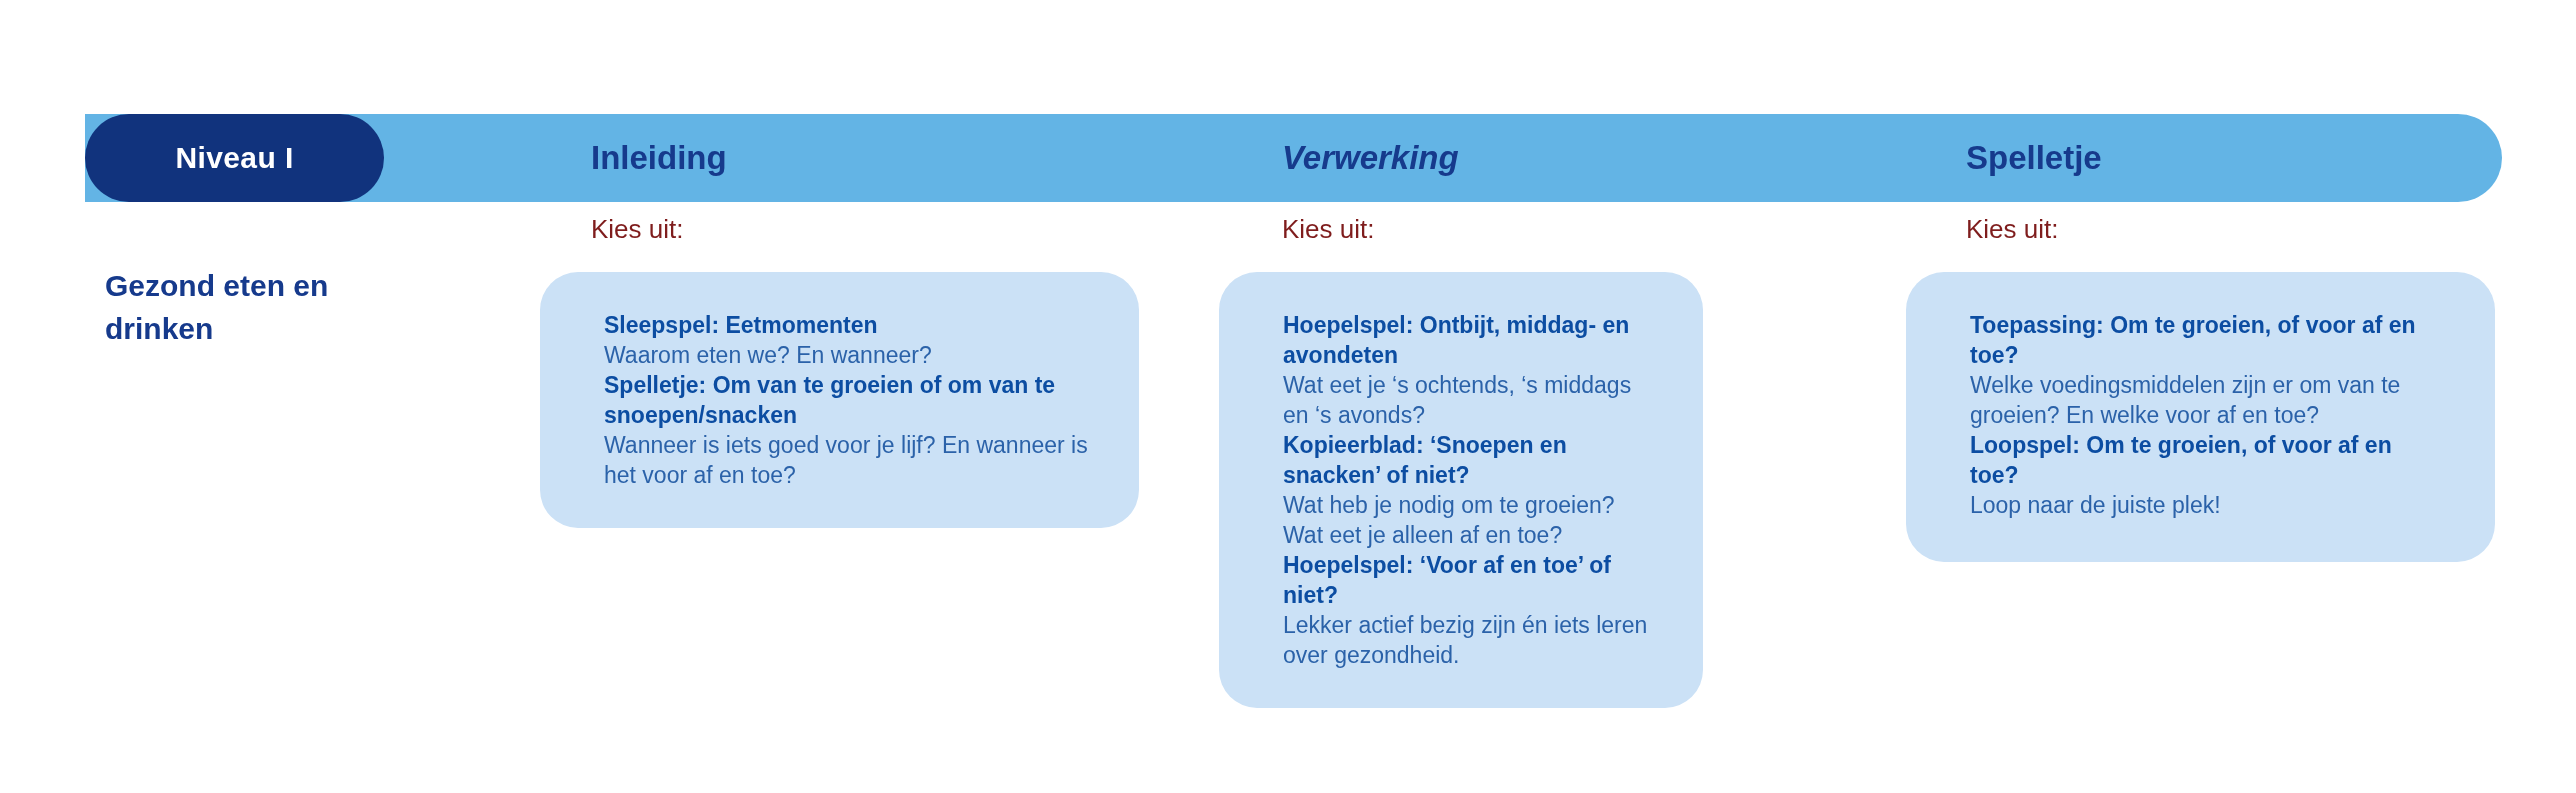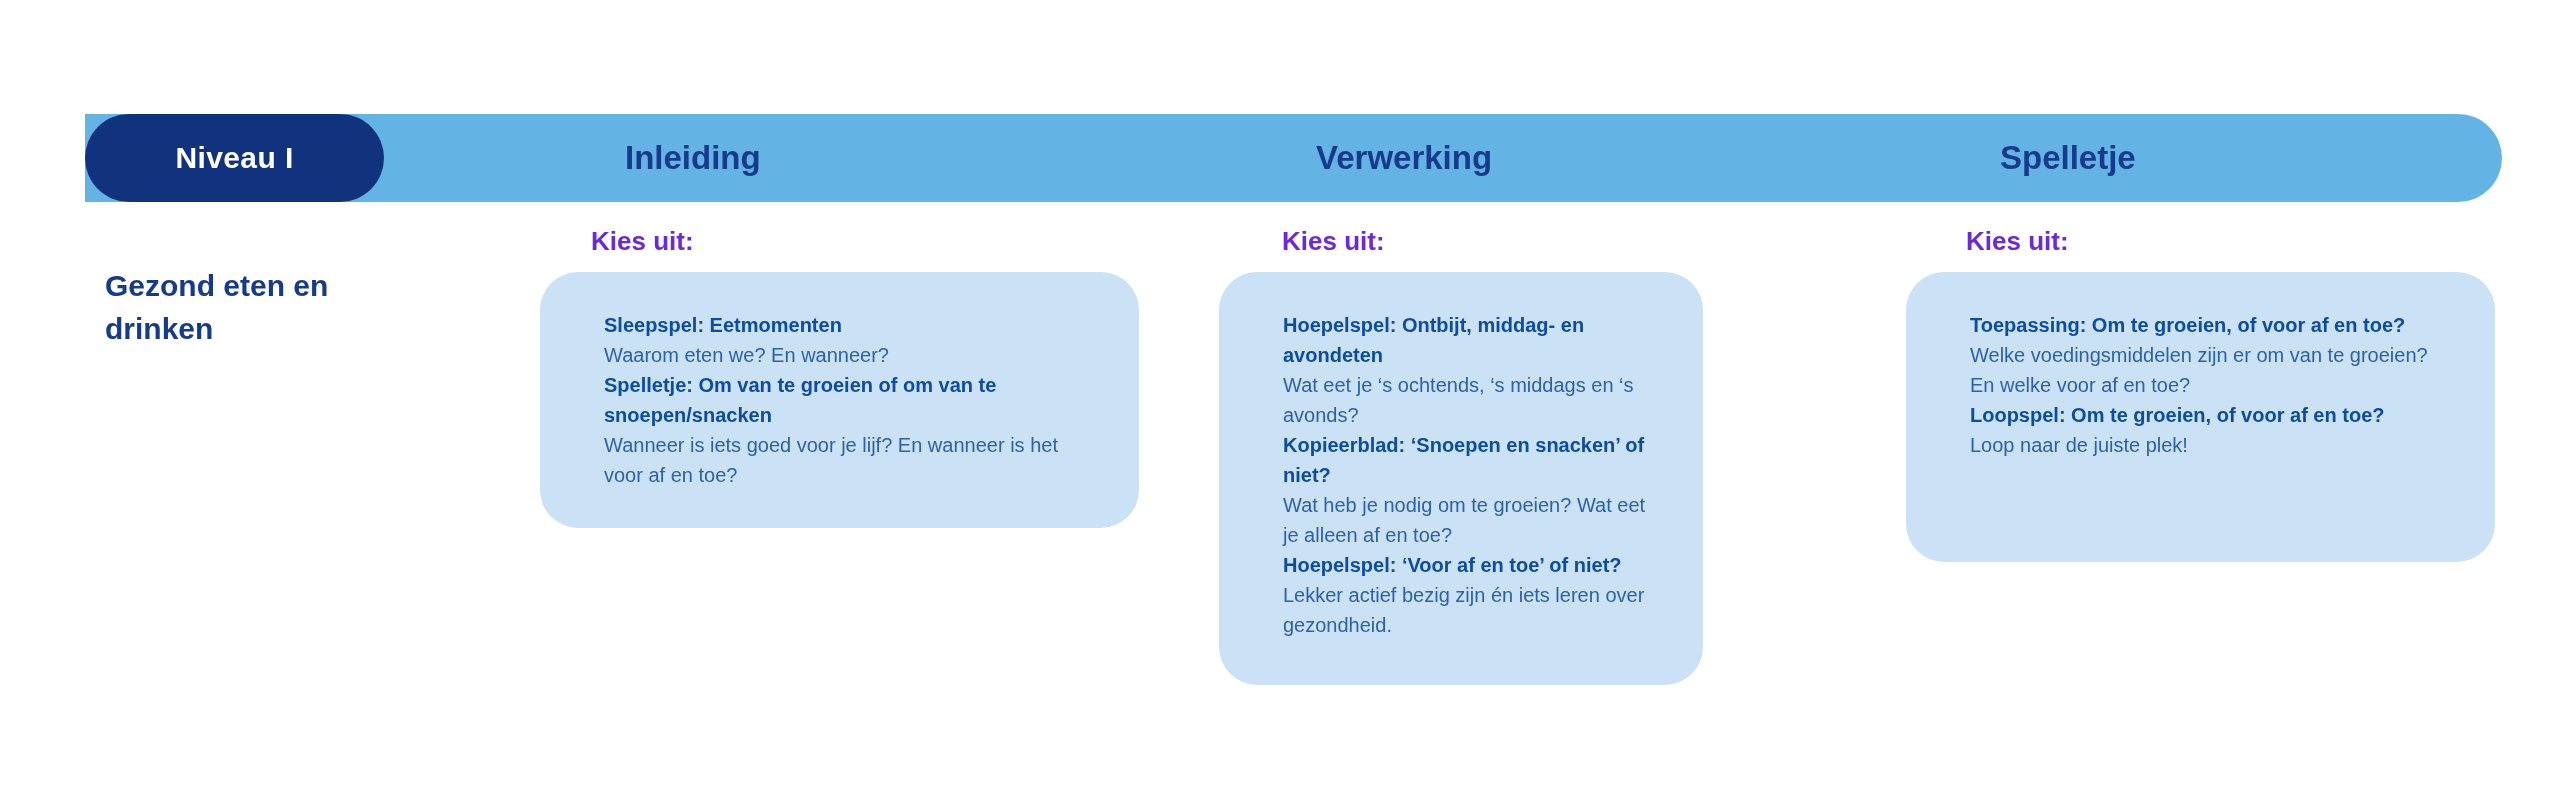--- a/index.html
+++ b/index.html
@@ -24,48 +24,48 @@
     background: #11337D;
     border-radius: 44px;
     display: flex; align-items: center; justify-content: center;
   }
   .level-pill span {
     color: #ffffff; font-weight: 700; font-size: 30px; letter-spacing: 0.4px;
   }
   .col-header {
     position: absolute; top: 114px; height: 88px;
     display: flex; align-items: center;
-    color: #163A8C; font-weight: 700; font-size: 33px; margin-left: 34px;
+    color: #163A8C; font-weight: 700; font-size: 33px;
   }
   .ch1 { left: 591px; }
-  .ch2 { left: 1282px; }
+  .ch2 { left: 1282px; font-style: italic; }
   .ch3 { left: 1966px; }
 
   
   .row-title {
     position: absolute; left: 105px; top: 264px; width: 337px;
     color: #163A8C; font-weight: 700; font-size: 30px; line-height: 43px;
   }
 
   
   .kies {
-    position: absolute; top: 228px;
-    color: #6d28d9; font-weight: 700; font-size: 26px; line-height: 27px;
+    position: absolute; top: 216px;
+    color: #7f1d1d; font-weight: 400; font-size: 26px; line-height: 27px;
   }
   .k1 { left: 591px; }
   .k2 { left: 1282px; }
   .k3 { left: 1966px; }
 
   
   .card {
     position: absolute; top: 272px;
     background: #CBE1F6;
     border-radius: 38px;
     padding: 38px 49px 38px 64px;
-    font-size: 20px; line-height: 30px;
+    font-size: 23px; line-height: 30px;
   }
   .card1 { left: 540px;  width: 599px; min-height: 256px; }
   .card2 { left: 1219px; width: 484px; min-height: 413px; }
   .card3 { left: 1906px; width: 589px; min-height: 290px; }
   .item-title { color: #0C4DA2; font-weight: 700; }
   .item-desc  { color: #2B62A9; font-weight: 400; }
 </style>
 </head>
 <body>
 

